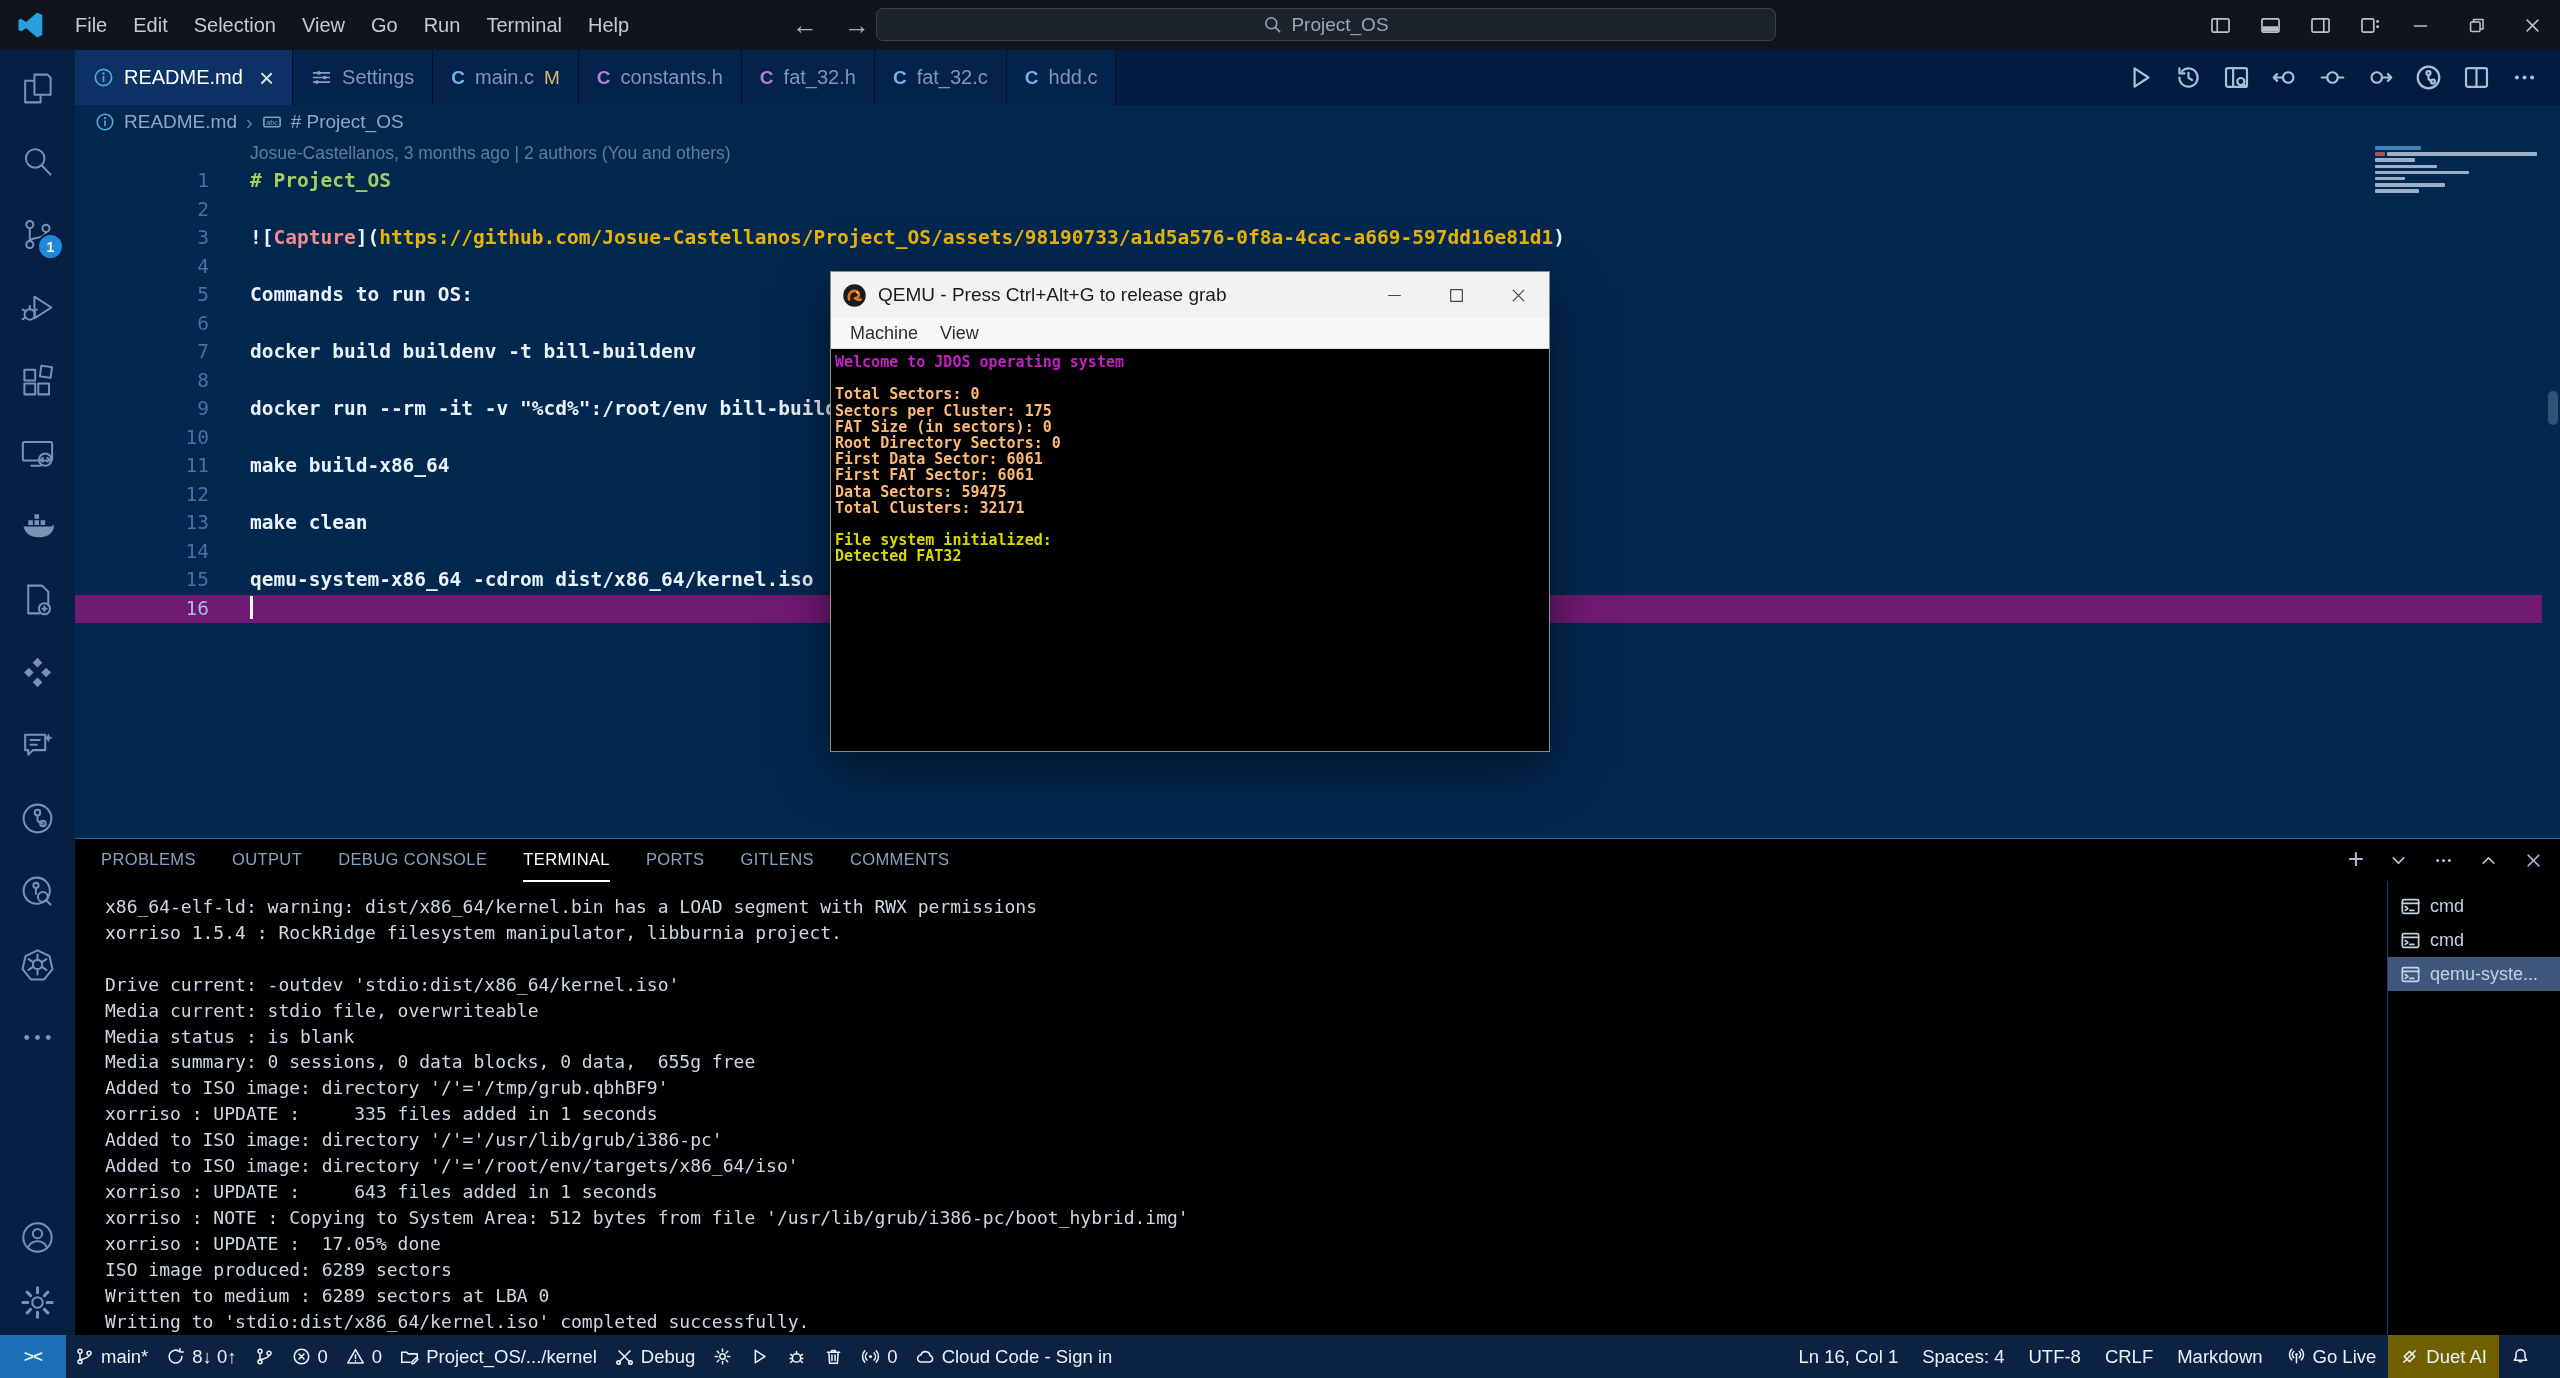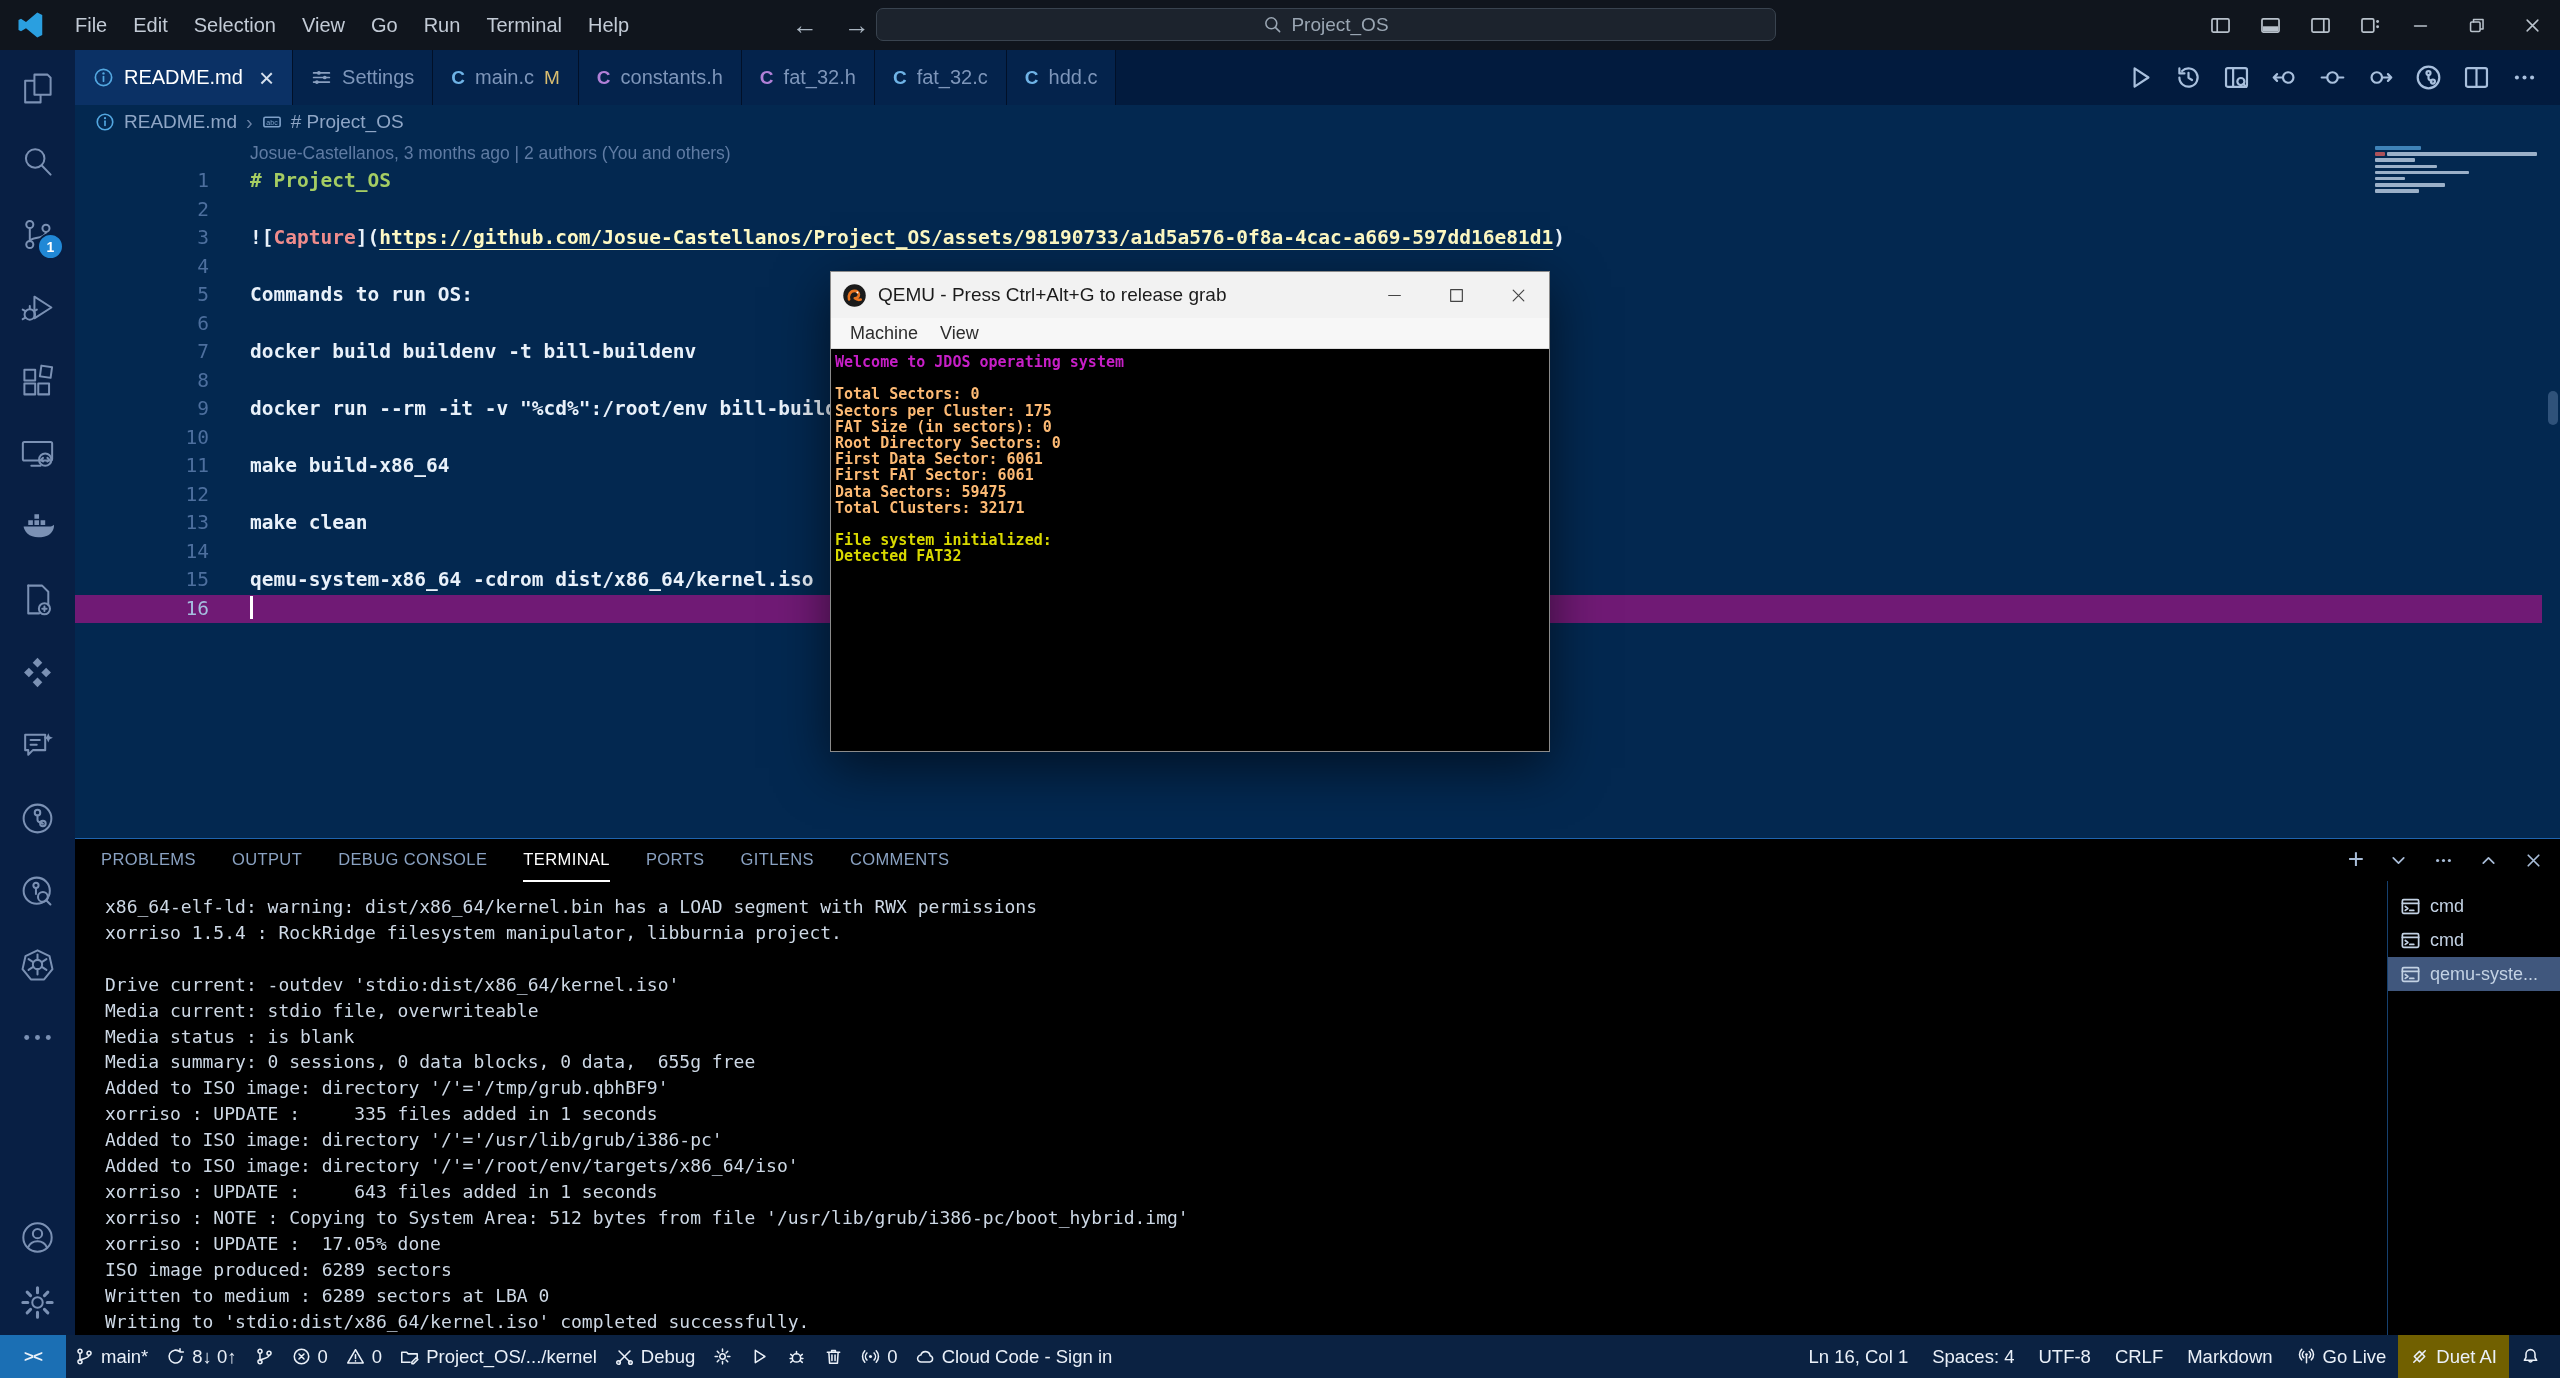--- a/index.html
+++ b/index.html
@@ -61,21 +61,21 @@
   .blame{height:28px;line-height:28px;padding-left:175px;color:#5f7ba3;font-size:17.5px}
   .code-row{display:flex;height:28.5px;line-height:28.5px;font-family:"DejaVu Sans Mono",monospace;
             font-size:19.5px;font-weight:700}
   .code-row .gutter{width:160px;text-align:right;padding-right:26px;box-sizing:border-box;color:#4d6f9e;
                     font-weight:400;flex:none}
   .code-row .code-text{padding-left:15px;white-space:pre}
   .code-row.active{background:#701a75;margin-right:18px}
   .code-row.active .gutter{color:#a5bedf}
   .c-heading{color:#a5cd63}
   .c-salmon{color:#f08c8c}
-  .c-link{color:#fef9c3;text-decoration:underline;text-underline-offset:5px}
+  .c-link{color:#eab308;text-underline-offset:5px}
   .c-fg{color:#e9f1fa}
   .cursor{display:inline-block;width:2.5px;height:23px;background:#fff;vertical-align:-4px}
   #minimap{position:absolute;top:7px;right:17px;width:168px}
   .mm-row{display:flex;gap:2px;margin-bottom:2.7px}
   .mm{height:3.5px;border-radius:1px;background:#c2d2e6;opacity:.8}
   .vslider{position:absolute;right:2px;top:252px;width:10px;height:34px;background:rgba(140,170,210,.32);border-radius:5px}
 
   
   #panel{position:absolute;left:75px;right:0;top:838px;height:562px;background:#000000;
          border-top:1px solid #1f63ad;box-sizing:border-box;z-index:2}
@@ -95,21 +95,21 @@
   .term-item .ic svg{width:21px;height:21px}
   .term-item .tlabel{white-space:nowrap;overflow:hidden}
 
   
   #statusbar{position:absolute;left:0;right:0;bottom:0;height:43px;background:#0b2242;display:flex;
              align-items:center;color:#eaf0f8;font-size:18.5px;z-index:6}
   .sb-item{display:flex;align-items:center;gap:7px;padding:0 9px;height:100%;flex:none}
   .sb-item .ic svg{width:19px;height:19px}
   .sb-remote{background:#1b6fb4;width:66px;justify-content:center;font-weight:700;font-size:17px;
              padding:0;letter-spacing:-1px}
-  .sb-right{margin-left:auto;display:flex;height:100%;align-items:flex-end;padding-right:8px}
+  .sb-right{margin-left:auto;display:flex;height:100%;align-items:flex-end;padding-right:18px}
   .sb-right .sb-item{padding:0 12px}
   .sb-duet{background:#716000}
 
   
   #qemu{position:absolute;left:830px;top:271px;width:720px;z-index:50;border:1px solid #8b8b8b;
         box-shadow:0 16px 50px rgba(0,0,0,.55);background:#000;box-sizing:border-box}
   .q-title{height:46px;background:#f2f2f2;display:flex;align-items:center;color:#1b1b1b;font-size:19px;
            padding-left:10px;gap:10px}
   .q-title .ic svg{width:27px;height:27px}
   .q-controls{margin-left:auto;display:flex;height:100%;color:#444}

